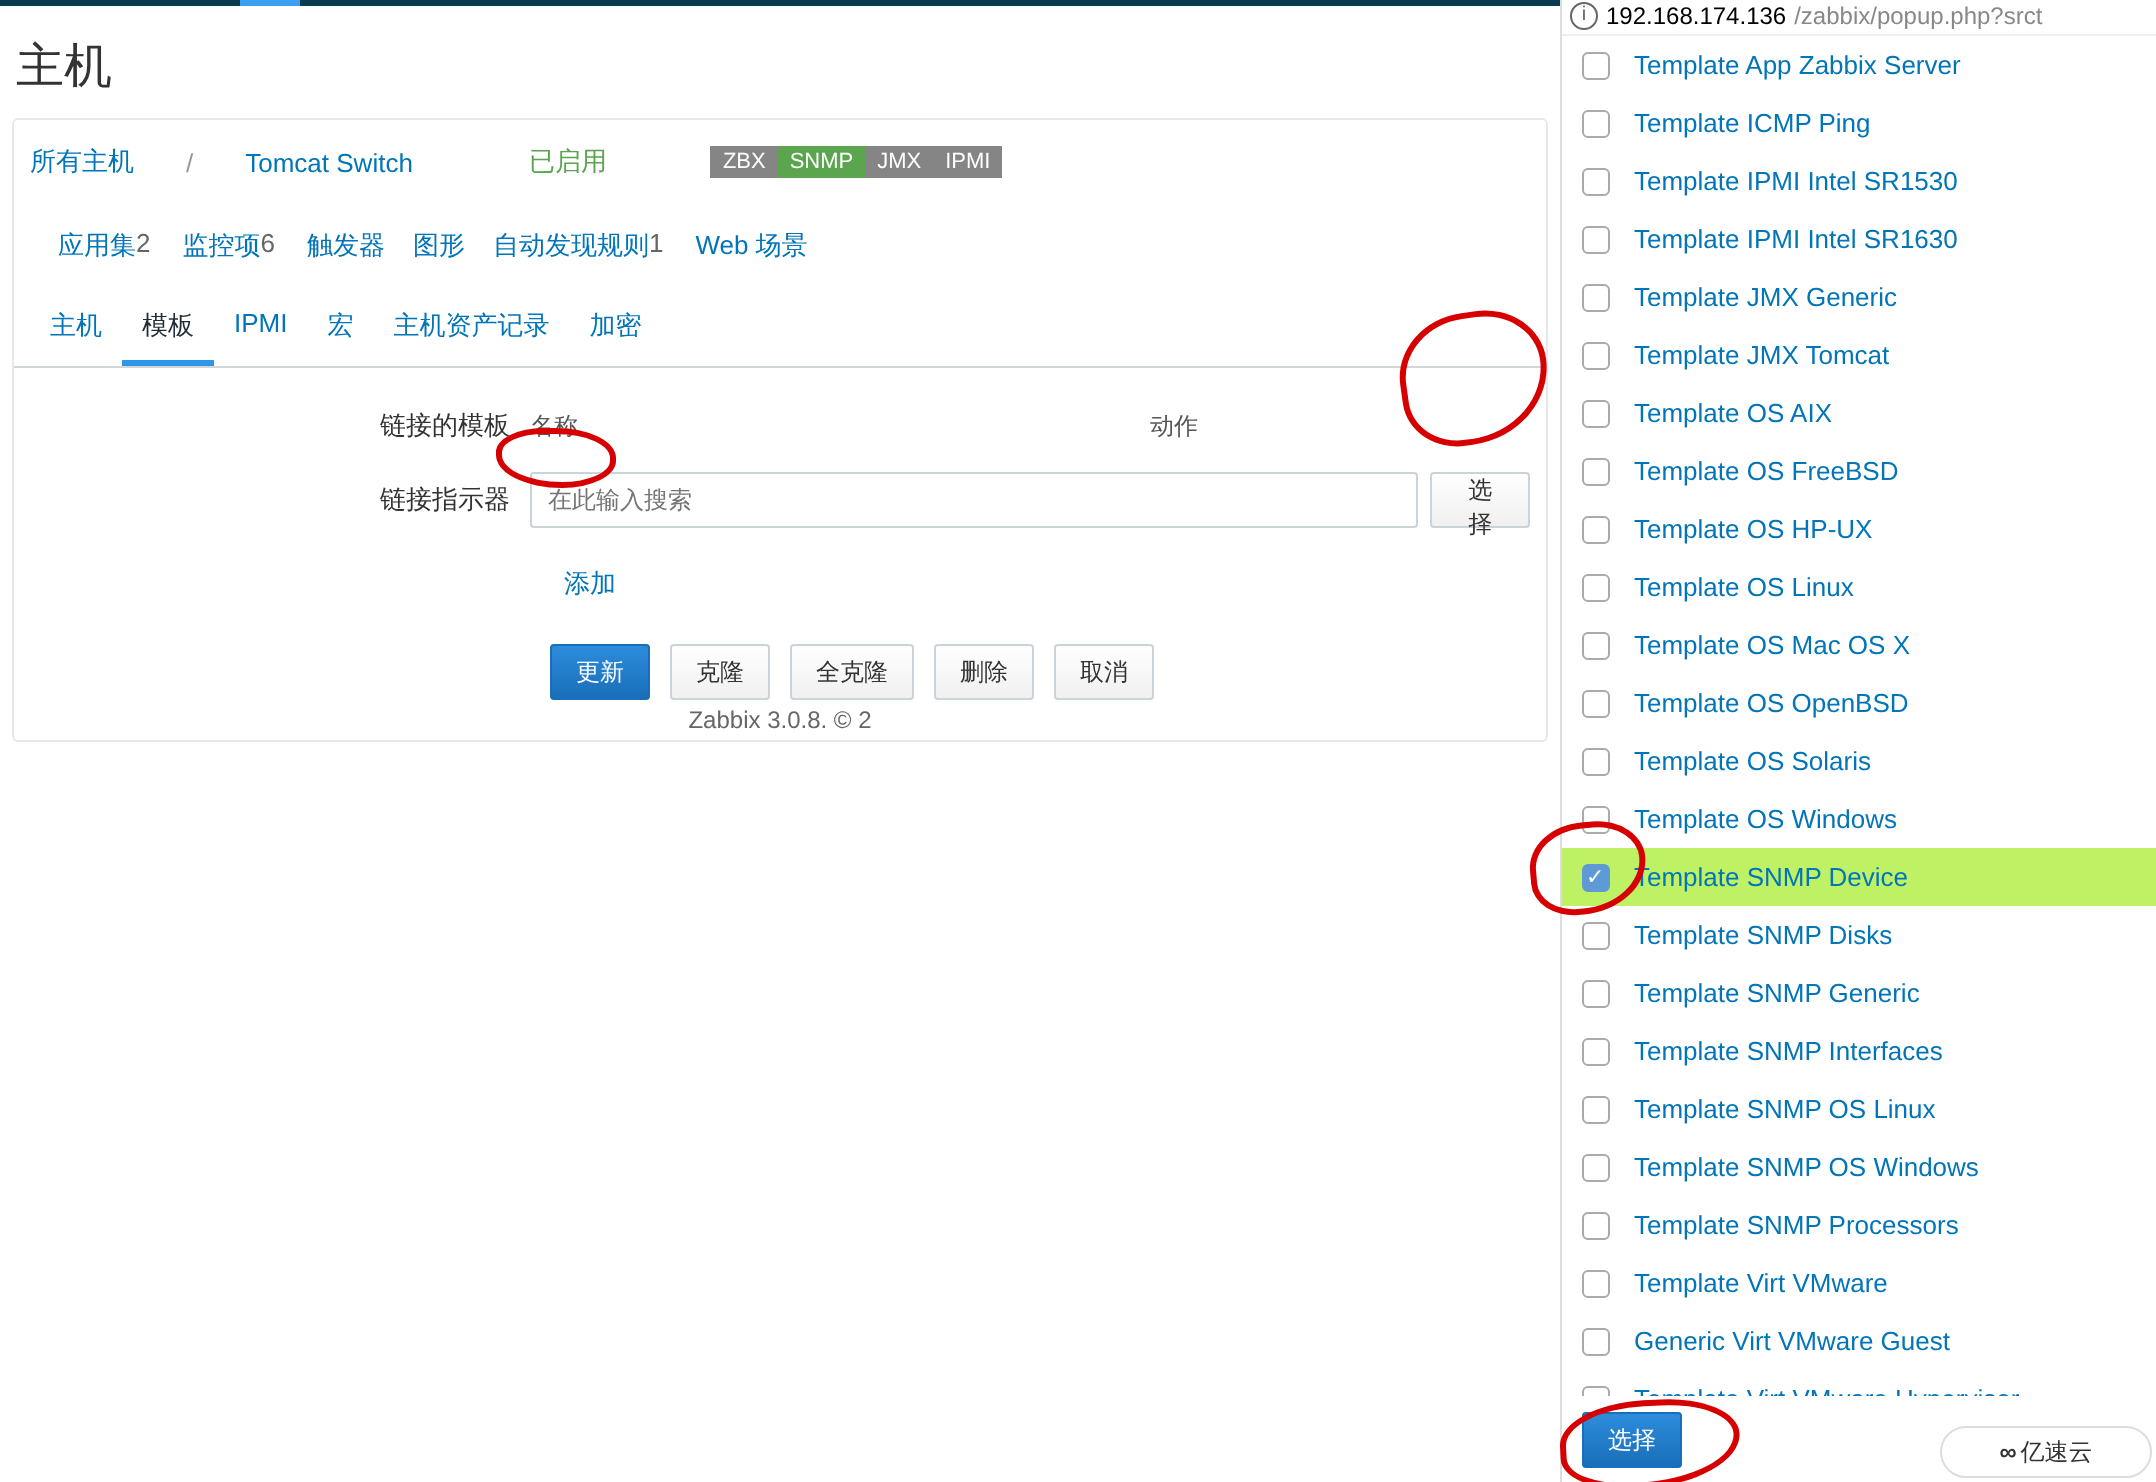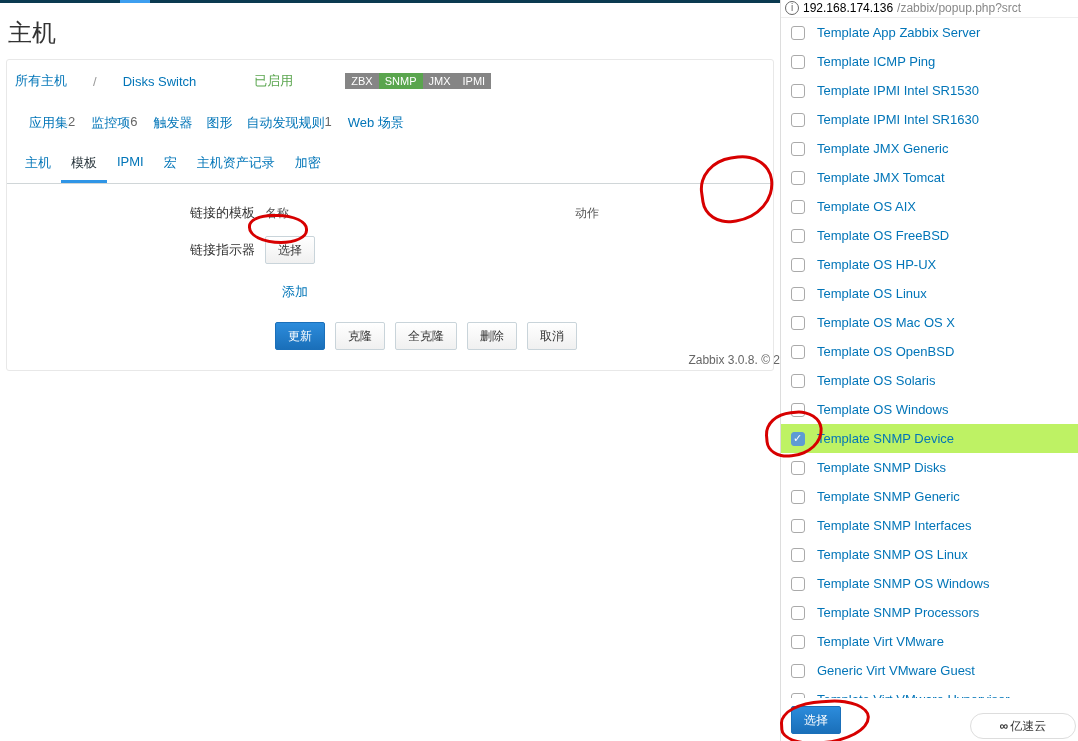--- a/index.html
+++ b/index.html
@@ -38,21 +38,21 @@
   .col-head { color:#555; font-size:12px; }
   .col-name { margin-right:280px; }
 
   .search-input { width:450px; height:28px; border:1px solid #c9d4da; border-radius:2px; padding:0 8px; font-size:12px; color:#888; }
   .btn { height:28px; padding:0 12px; border:1px solid #c9d4da; background:linear-gradient(#fff,#f0f0f0); color:#333; border-radius:2px; cursor:pointer; font-size:12px; }
   .btn.primary { background:#1f77c4; background:linear-gradient(#2c8cdc,#1a6fb9); color:#fff; border:1px solid #1a6fb9; }
   .add-link { color:#0275b8; margin-left:260px; display:inline-block; padding:4px 6px; border:1px dashed transparent; }
 
   .button-bar { margin-left:260px; display:flex; gap:10px; margin-top:16px; }
 
-  .footer { position:absolute; left:0; width:780px; bottom:4px; text-align:right; color:#666; font-size:12px; padding:6px 0; }
+  .footer { position:absolute; left:0; width:780px; bottom:4px; text-align:center; color:#666; font-size:12px; padding:6px 0; }
 
   
   .popup { position:absolute; right:0; top:0; width:298px; height:741px; background:#fff; border-left:1px solid #ddd; }
   .addr-bar { height:18px; font-size:12px; padding:0 4px 2px 4px; border-bottom:1px solid #eee; display:flex; align-items:center; gap:4px; }
   .info-icon { width:14px; height:14px; border:1px solid #666; border-radius:50%; display:inline-flex; align-items:center; justify-content:center; font-size:10px; color:#666; }
   .addr-host { color:#000;text-align:center; }
   .addr-path { color:#888; }
 
   .tpl-list { height:680px; overflow:hidden; }
   .tpl-row { display:flex; align-items:center; height:29px; padding:0 6px 0 10px; border-bottom:0; }
@@ -81,21 +81,21 @@
   <div class="top-strip">
       <div class="active-seg"></div>
     </div>
 
   <h1 class="page-title">主机</h1>
 
   <div class="content-card">
     <div class="header-row">
       <a class="crumb-link">所有主机</a>
       <span class="crumb-sep">/</span>
-      <a class="crumb-link">Disks Switch</a>
+      <a class="crumb-link">Tomcat Switch</a>
       <span style="width:10px"></span>
       <span class="status-enabled">已启用</span>
       <span style="width:4px"></span>
       <span class="badge-group">
         <span class="badge gray">ZBX</span>
         <span class="badge green">SNMP</span>
         <span class="badge gray">JMX</span>
         <span class="badge gray">IPMI</span>
       </span>
       <span id="hlinks" style="display:flex; gap:0;">
@@ -125,20 +125,21 @@
         <div class="form-label">链接的模板</div>
         <div class="form-value">
           <span class="col-head col-name">名称</span>
           <span class="col-head">动作</span>
         </div>
       </div>
 
       <div class="form-row">
         <div class="form-label">链接指示器</div>
         <div class="form-value">
+          <input class="search-input" placeholder="在此输入搜索" style="">
           <button class="btn">选择</button>
         </div>
       </div>
 
       <a class="add-link">添加</a>
 
       <div class="button-bar">
         <button class="btn primary">更新</button>
         <button class="btn">克隆</button>
         <button class="btn">全克隆</button>

